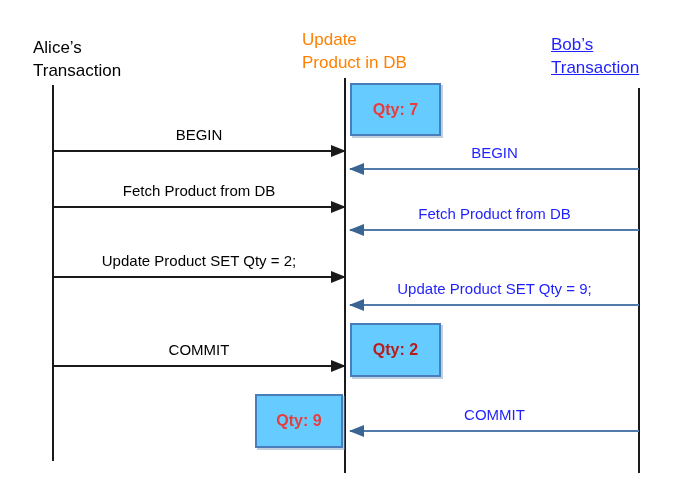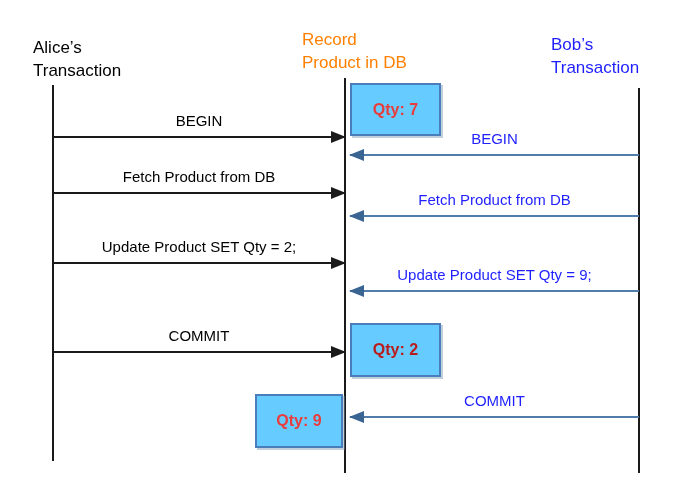--- a/index.html
+++ b/index.html
@@ -7,21 +7,21 @@
     position:relative;width:691px;height:492px;background:#ffffff;
     font-family:"Liberation Sans","DejaVu Sans",sans-serif;overflow:hidden;border-radius:31px;
   }
   .actor-title{
     position:absolute;font-size:17px;line-height:23px;font-weight:400;
     white-space:nowrap;
   }
   .lifeline{
     position:absolute;width:2px;background:#1a1a1a;
   }
-  .msg{position:absolute;}
+  .msg{position:absolute;margin-top:14px;}
   .msg-label{
     text-align:center;font-size:15px;line-height:18px;height:18px;
     margin-bottom:6px;white-space:nowrap;
   }
   .msg-line{position:relative;height:2px;}
   .msg.black .msg-label{color:#000000;}
   .msg.black .msg-line{background:#1a1a1a;}
   .msg.blue .msg-line{background:#4f7cab;}
   .arrowhead{
     position:absolute;top:-5px;width:0;height:0;
@@ -39,24 +39,24 @@
 </head>
 <body>
 
 <div id="canvas">
 
   <div class="actor-title" style="left:33px;top:36px;color:#000000;">
     <div>Alice’s</div>
     <div>Transaction</div>
   </div>
   <div class="actor-title" style="left:302px;top:28px;color:#ff8000;">
-    <div>Record</div>
+    <div>Update</div>
     <div>Product in DB</div>
   </div>
-  <div class="actor-title" style="left:551px;top:33px;color:#1f1fff;">
+  <div class="actor-title" style="left:551px;top:33px;color:#1f1fff;text-decoration:underline;">
     <div>Bob’s</div>
     <div>Transaction</div>
   </div>
 
   <div class="lifeline" style="left:52px;top:85px;height:376px;"></div>
   <div class="lifeline" style="left:344px;top:78px;height:395px;"></div>
   <div class="lifeline" style="left:638px;top:88px;height:385px;"></div>
 
   <div class="msg black" style="left:53px;top:112px;width:292px;">
     <div class="msg-label">BEGIN</div>

